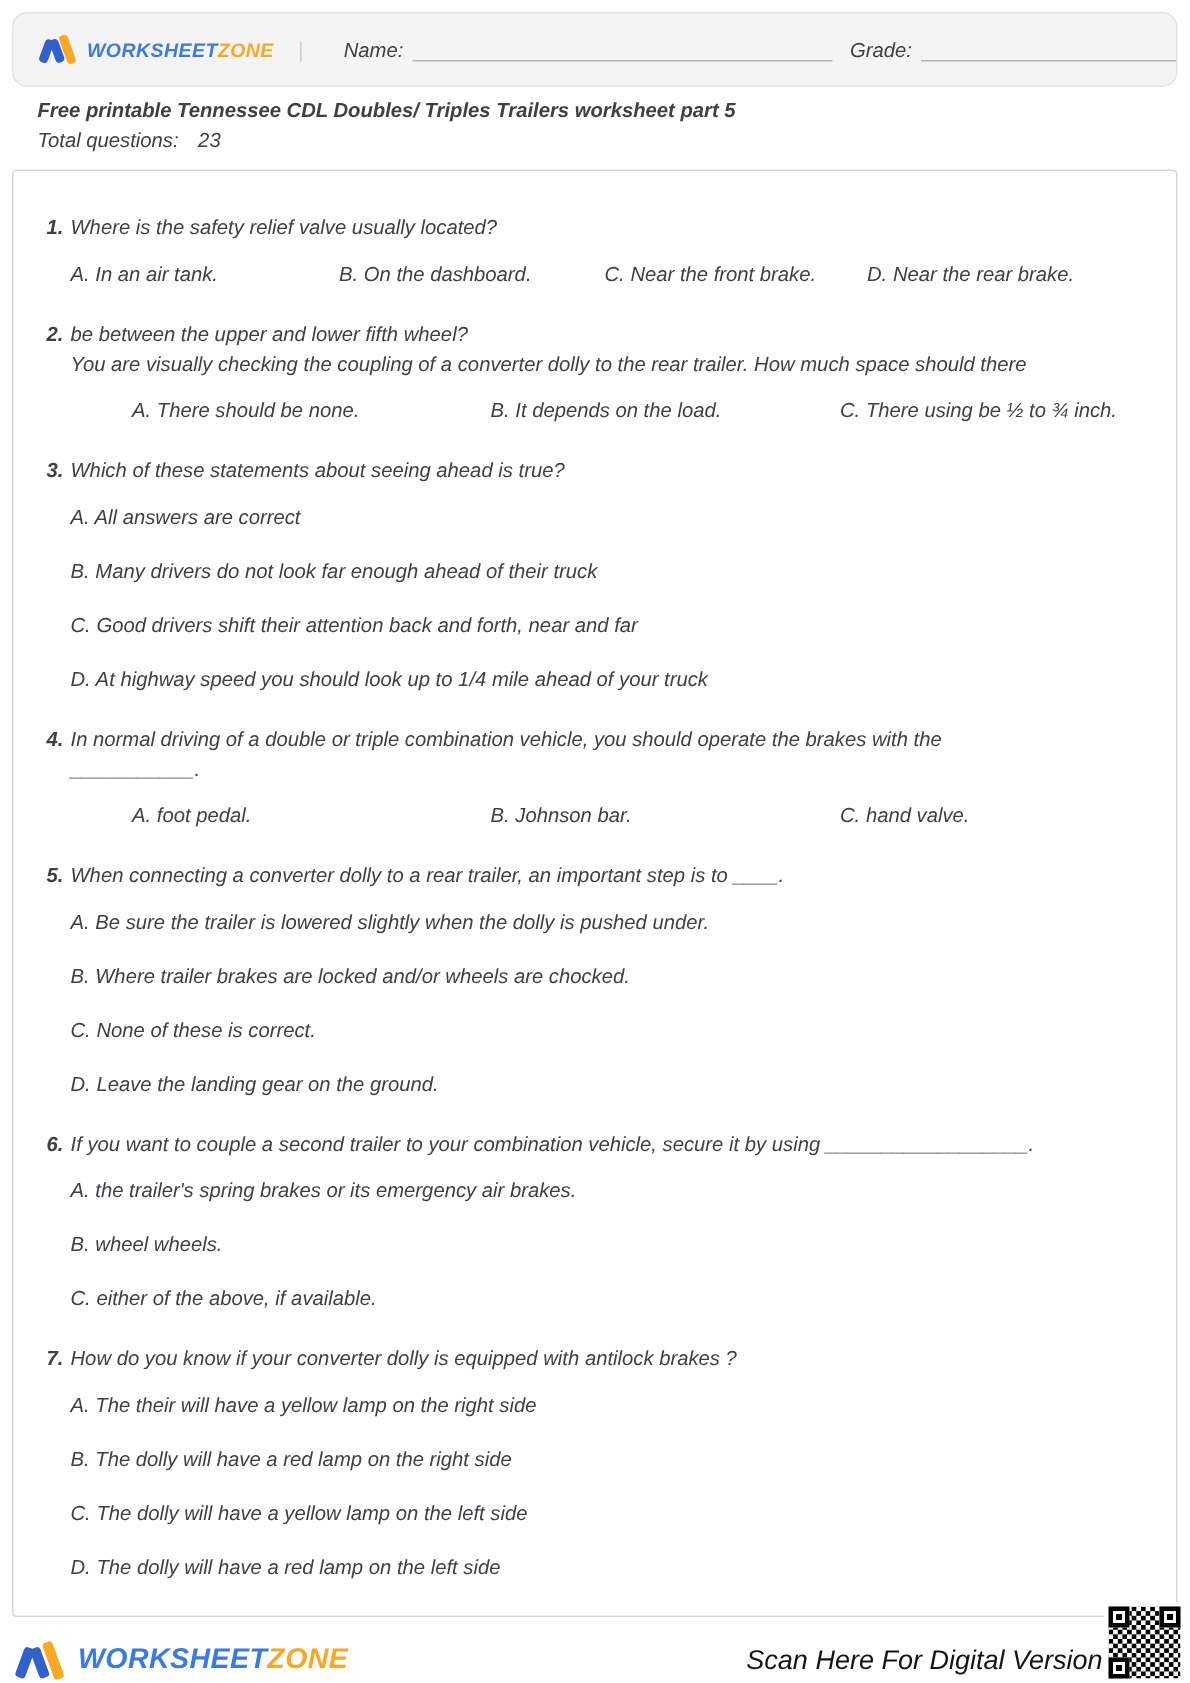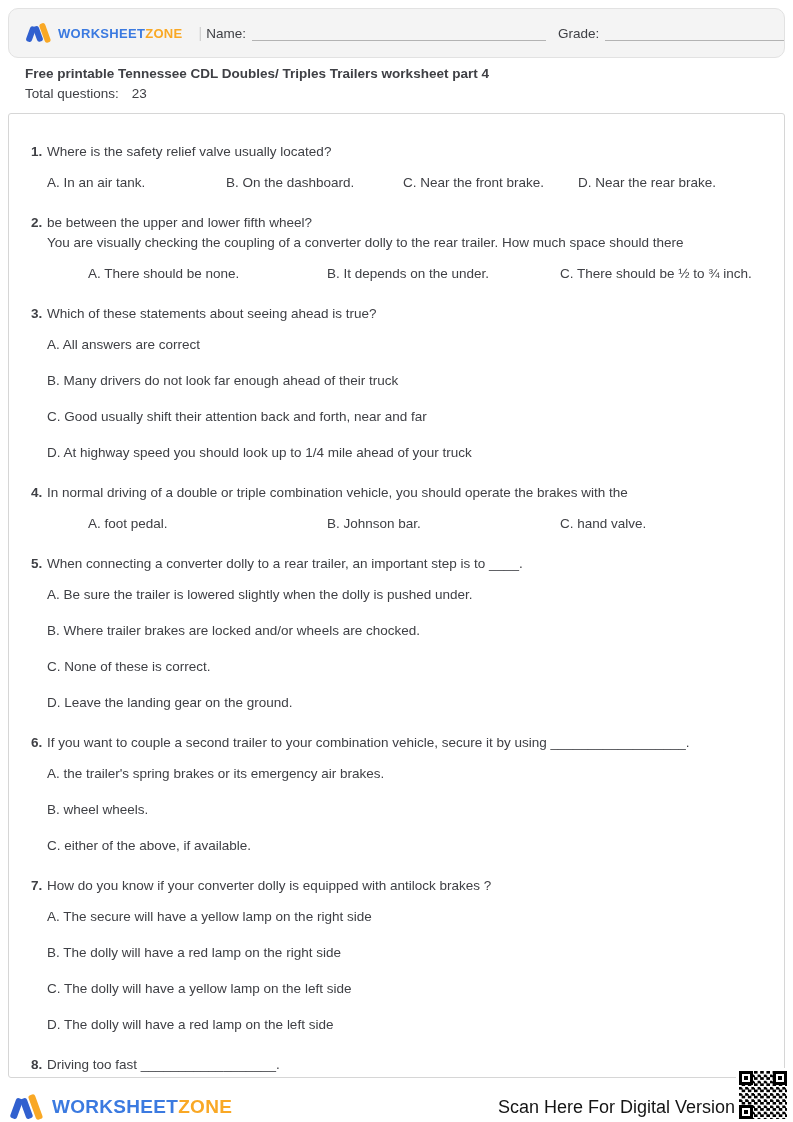--- a/index.html
+++ b/index.html
@@ -1,41 +1,41 @@
 <!DOCTYPE html>
 <html><head>
 <meta charset="utf-8">
 <style>
   * { box-sizing: border-box; }
   html,body { margin:0; padding:0; background:#fff; }
   .page {
     position:relative; width:793px; height:1122px; overflow:hidden;
     background:#fff; font-family:"Liberation Sans", sans-serif;
-    font-size:13.5px; color:#3f4045;
+    font-size:13.5px; color:#3f4045;font-style:italic;
   }
 
   
   .header-card {
     margin:8px 8px 0 8px; height:50px;
     background:#f4f4f4; border:1px solid #e2e2e2; border-radius:10px;
     display:flex; align-items:center;
   }
   .brand { display:flex; align-items:center; }
   .brand .mark { position:relative; width:24px; height:24px; flex:none; }
   .mark i { position:absolute; display:block; border-radius:2.5px; }
   .hdr-mark .s1 { left:1px;  top:5px; width:5.5px; height:16px; background:#3160cf; transform:rotate(20deg); }
   .hdr-mark .s2 { left:8px;  top:5px; width:5.5px; height:16px; background:#3160cf; transform:rotate(-20deg); }
   .hdr-mark .s3 { left:15px; top:2px; width:5.5px; height:20px; background:#f9a825; transform:rotate(-20deg); }
   .brand-text { font-weight:bold; letter-spacing:.3px; margin-left:7px; white-space:nowrap; }
   .hdr-brand .brand-text { font-size:13px; }
   .brand-text .w1 { color:#3b7ae0; }
   .brand-text .w2 { color:#f9a825; }
   .hdr-brand { margin-left:18px; }
   .hdr-divider { color:#cfcfcf; margin-left:16px; font-size:14px; }
-  .hdr-label { margin-left:4px; white-space:nowrap; }
+  .hdr-label { margin-left:27px; white-space:nowrap; }
   .grade-label { margin-left:12px; }
   .write-line { height:0; border-bottom:1px solid #b3b3b3; align-self:flex-end; margin-bottom:16px; }
   .name-line  { width:296px; margin-left:6px; }
   .grade-line { width:180px; margin-left:6px; }
 
   
   .doc-title { margin:8px 25px 0 25px; font-weight:bold; line-height:15px; }
   .doc-sub   { margin:5px 25px 0 25px; line-height:15px; }
   .doc-sub .total-value { margin-left:13px; }
 
@@ -96,21 +96,21 @@
         </span>
       <span class="brand-text"><span class="w1">WORKSHEET</span><span class="w2">ZONE</span></span>
     </div>
     <span class="hdr-divider">|</span>
     <span class="hdr-label">Name:</span>
     <span class="write-line name-line"></span>
     <span class="hdr-label grade-label">Grade:</span>
     <span class="write-line grade-line"></span>
   </div>
 
-  <div class="doc-title">Free printable Tennessee CDL Doubles/ Triples Trailers worksheet part 4</div>
+  <div class="doc-title">Free printable Tennessee CDL Doubles/ Triples Trailers worksheet part 5</div>
   <div class="doc-sub">
     <span>Total questions:</span><span class="total-value">23</span>
   </div>
 
   <div class="sheet">
 
     <div class="q">
       <span class="qnum">1.</span>
       <div class="qbody">
         <div class="qline">Where is the safety relief valve usually located?</div>
@@ -123,43 +123,44 @@
       </div>
     </div>
 
     <div class="q">
       <span class="qnum">2.</span>
       <div class="qbody">
         <div class="qline">be between the upper and lower fifth wheel?</div>
         <div class="qline">You are visually checking the coupling of a converter dolly to the rear trailer. How much space should there</div>
         <div class="opts row row-3">
           <span class="opt">A. There should be none.</span>
-          <span class="opt">B. It depends on the under.</span>
-          <span class="opt">C. There should be ½ to ¾ inch.</span>
+          <span class="opt">B. It depends on the load.</span>
+          <span class="opt">C. There using be ½ to ¾ inch.</span>
         </div>
       </div>
     </div>
 
     <div class="q">
       <span class="qnum">3.</span>
       <div class="qbody">
         <div class="qline">Which of these statements about seeing ahead is true?</div>
         <div class="opts stack">
           <span class="opt">A. All answers are correct</span>
           <span class="opt">B. Many drivers do not look far enough ahead of their truck</span>
-          <span class="opt">C. Good usually shift their attention back and forth, near and far</span>
+          <span class="opt">C. Good drivers shift their attention back and forth, near and far</span>
           <span class="opt">D. At highway speed you should look up to 1/4 mile ahead of your truck</span>
         </div>
       </div>
     </div>
 
     <div class="q">
       <span class="qnum">4.</span>
       <div class="qbody">
         <div class="qline">In normal driving of a double or triple combination vehicle, you should operate the brakes with the</div>
+        <div class="qline">___________.</div>
         <div class="opts row row-3">
           <span class="opt">A. foot pedal.</span>
           <span class="opt">B. Johnson bar.</span>
           <span class="opt">C. hand valve.</span>
         </div>
       </div>
     </div>
 
     <div class="q">
       <span class="qnum">5.</span>
@@ -184,21 +185,21 @@
           <span class="opt">C. either of the above, if available.</span>
         </div>
       </div>
     </div>
 
     <div class="q">
       <span class="qnum">7.</span>
       <div class="qbody">
         <div class="qline">How do you know if your converter dolly is equipped with antilock brakes ?</div>
         <div class="opts stack">
-          <span class="opt">A. The secure will have a yellow lamp on the right side</span>
+          <span class="opt">A. The their will have a yellow lamp on the right side</span>
           <span class="opt">B. The dolly will have a red lamp on the right side</span>
           <span class="opt">C. The dolly will have a yellow lamp on the left side</span>
           <span class="opt">D. The dolly will have a red lamp on the left side</span>
         </div>
       </div>
     </div>
 
     <div class="q">
       <span class="qnum">8.</span>
       <div class="qbody">

